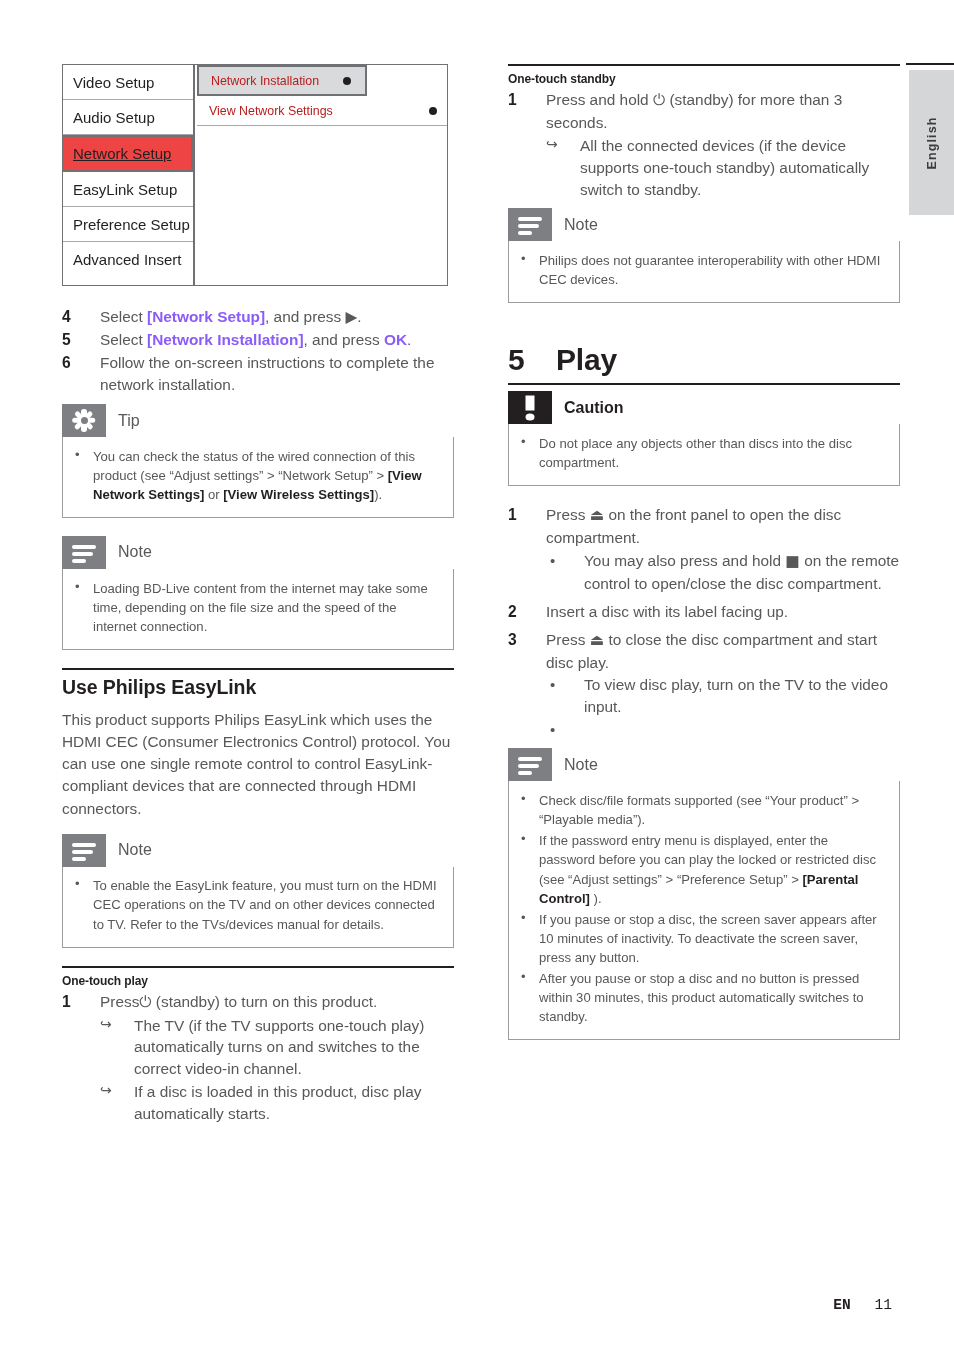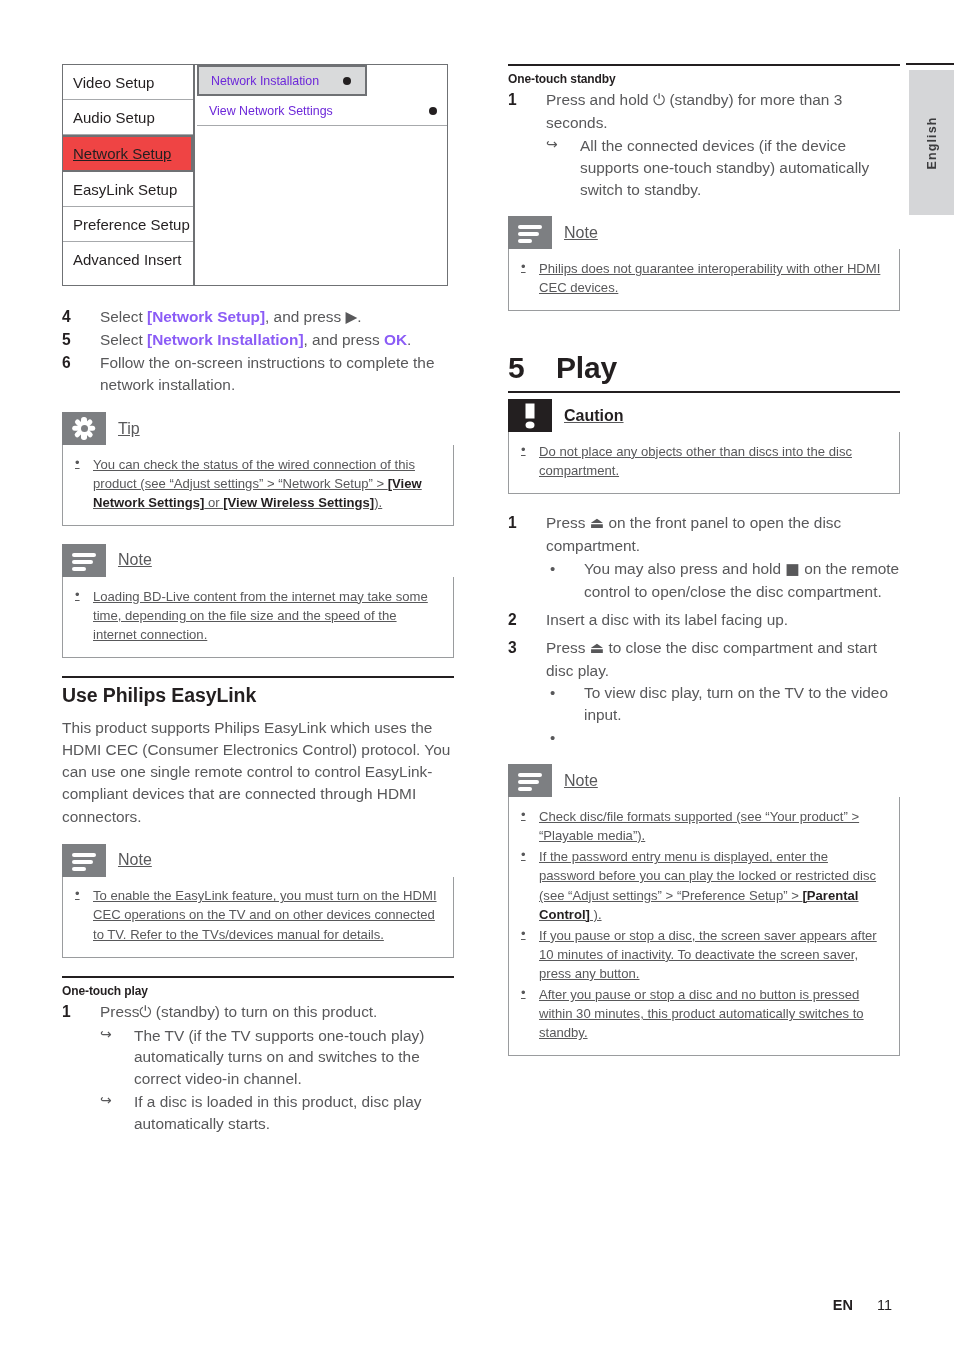--- a/index.html
+++ b/index.html
@@ -119,21 +119,21 @@
   .sub-dot .mk {
     flex: none; width: 34px;
     color: #58585a;
     font-size: 15px;
     text-align: left;
     padding-left: 4px;
   }
   .sub-arrow .tx, .sub-dot .tx { flex: 1; }
 
   
-  .callout { margin: 16px 0 18px 0; text-decoration: underline; }
+  .callout { margin: 8px 0 18px 0; }
   .callout-head {
     display: flex;
     align-items: stretch;
     height: 33px;
   }
   .callout-icon {
     width: 44px; height: 33px;
     flex: none;
     background: #7d7f82;
     position: relative;
@@ -252,21 +252,21 @@
     border-left: none;
     height: 37px;
     text-decoration: underline;
   }
   .osd-right { position: absolute; left: 134px; top: 0; right: 0; height: 100%; }
   .osd-row {
     height: 30px;
     display: flex; align-items: center;
     padding: 0 10px 0 12px;
     font-size: 12.4px;
-    color: #6d28d9;
+    color: #b91c1c;
     border-bottom: 1.6px solid #a7a9ac;
     box-sizing: border-box;
     position: relative;
   }
   .osd-row.hl {
     background: #d9dadb;
     border: 2.4px solid #6f7174;
     width: 170px;
     height: 31px;
   }
@@ -279,20 +279,21 @@
 
   
   .footer {
     position: absolute;
     left: 0; right: 0;
     bottom: 38px;
     text-align: right;
     padding-right: 62px;
     font-size: 14.5px;
     color: #231f20;
+    font-family: Liberation Mono, monospace;
   }
   .footer .en { font-weight: 700; margin-right: 24px; }
   .footer .pg { font-weight: 400; }
 
   .sym { font-family: "DejaVu Sans", sans-serif; }
 </style>
 </head>
 <body>
 
 <div class="page">

